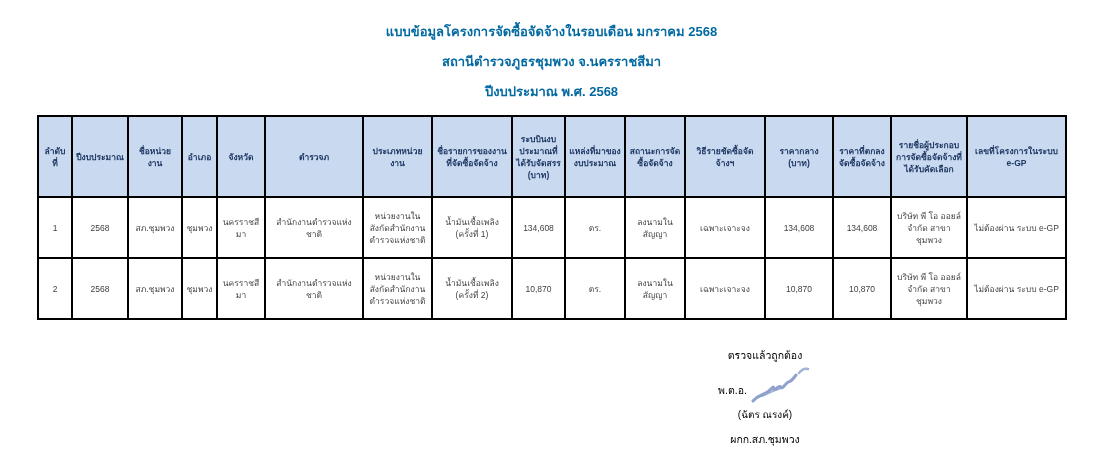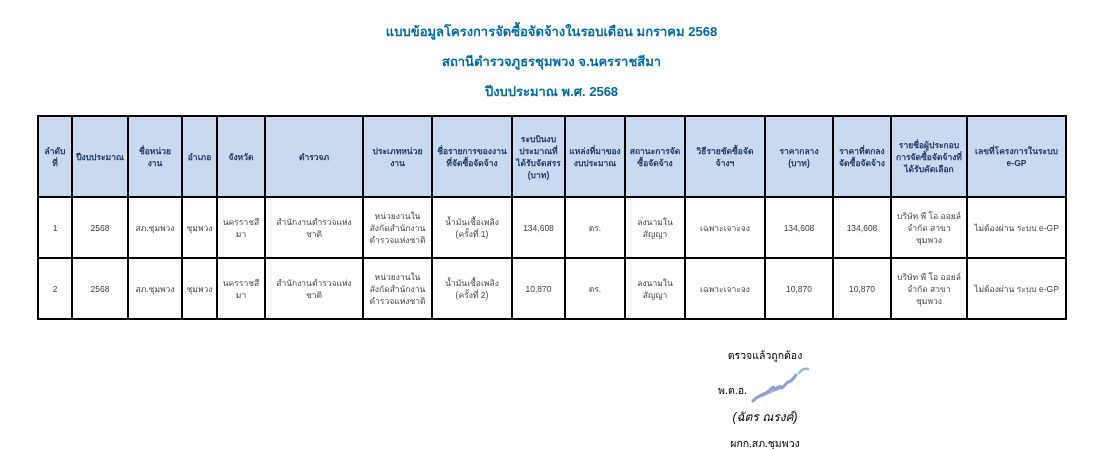--- a/index.html
+++ b/index.html
@@ -78,21 +78,21 @@
     justify-content: center;
     height: 40px;
     margin-top: 1px;
   }
   .sig-rank {
     font-size: 10.5px;
     margin-right: 3px;
     padding-bottom: 6px;
   }
   .sig-svg { display: block; }
-  .sig-name { font-size: 12px; margin-top: 2px; font-style: italic; }
+  .sig-name { font-size: 10px; margin-top: 2px; }
   .sig-position { font-size: 10.5px; margin-top: 9px; font-family: Liberation Serif, serif; }
 </style>
 </head>
 <body>
 
 <div class="titles">
   <div class="title-line">แบบข้อมูลโครงการจัดซื้อจัดจ้างในรอบเดือน มกราคม 2568</div>
   <div class="title-line">สถานีตำรวจภูธรชุมพวง จ.นครราชสีมา</div>
   <div class="title-line">ปีงบประมาณ พ.ศ. 2568</div>
 </div>

